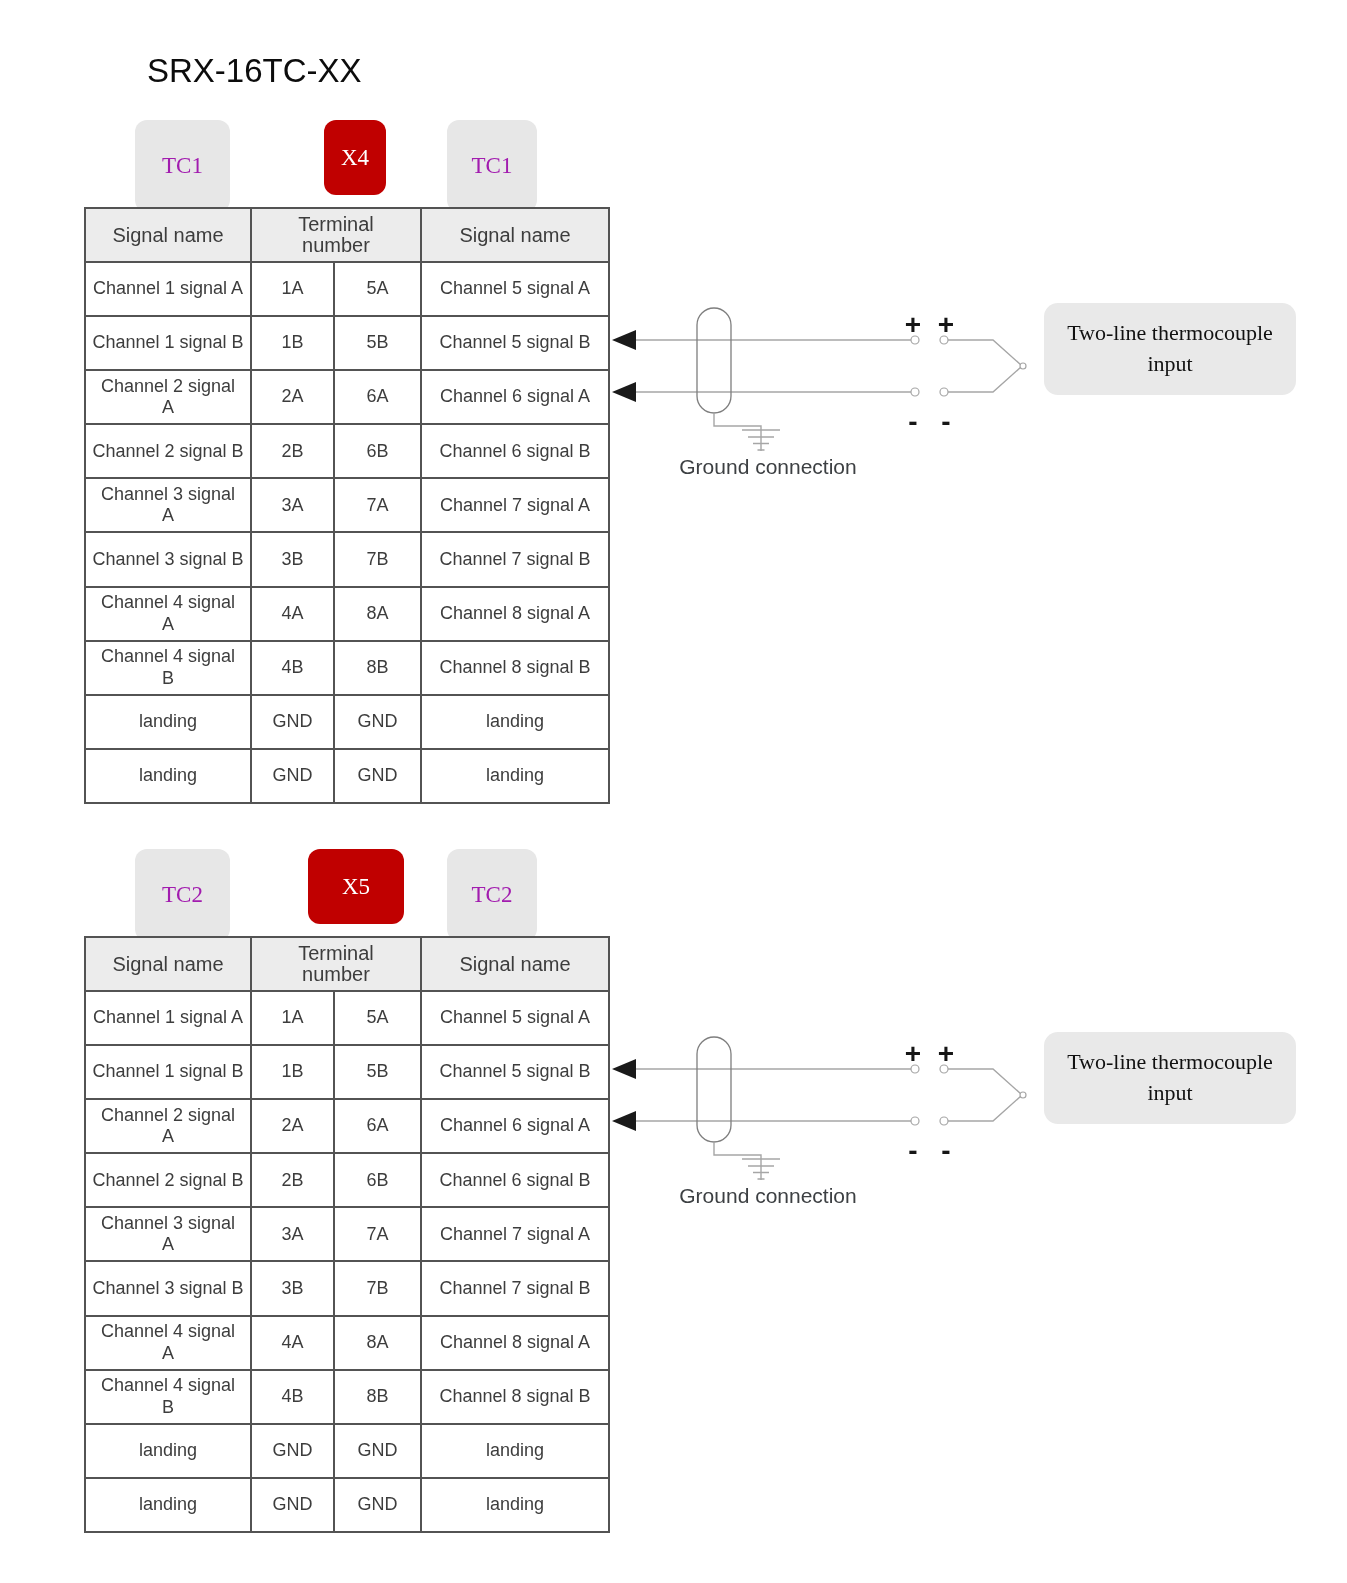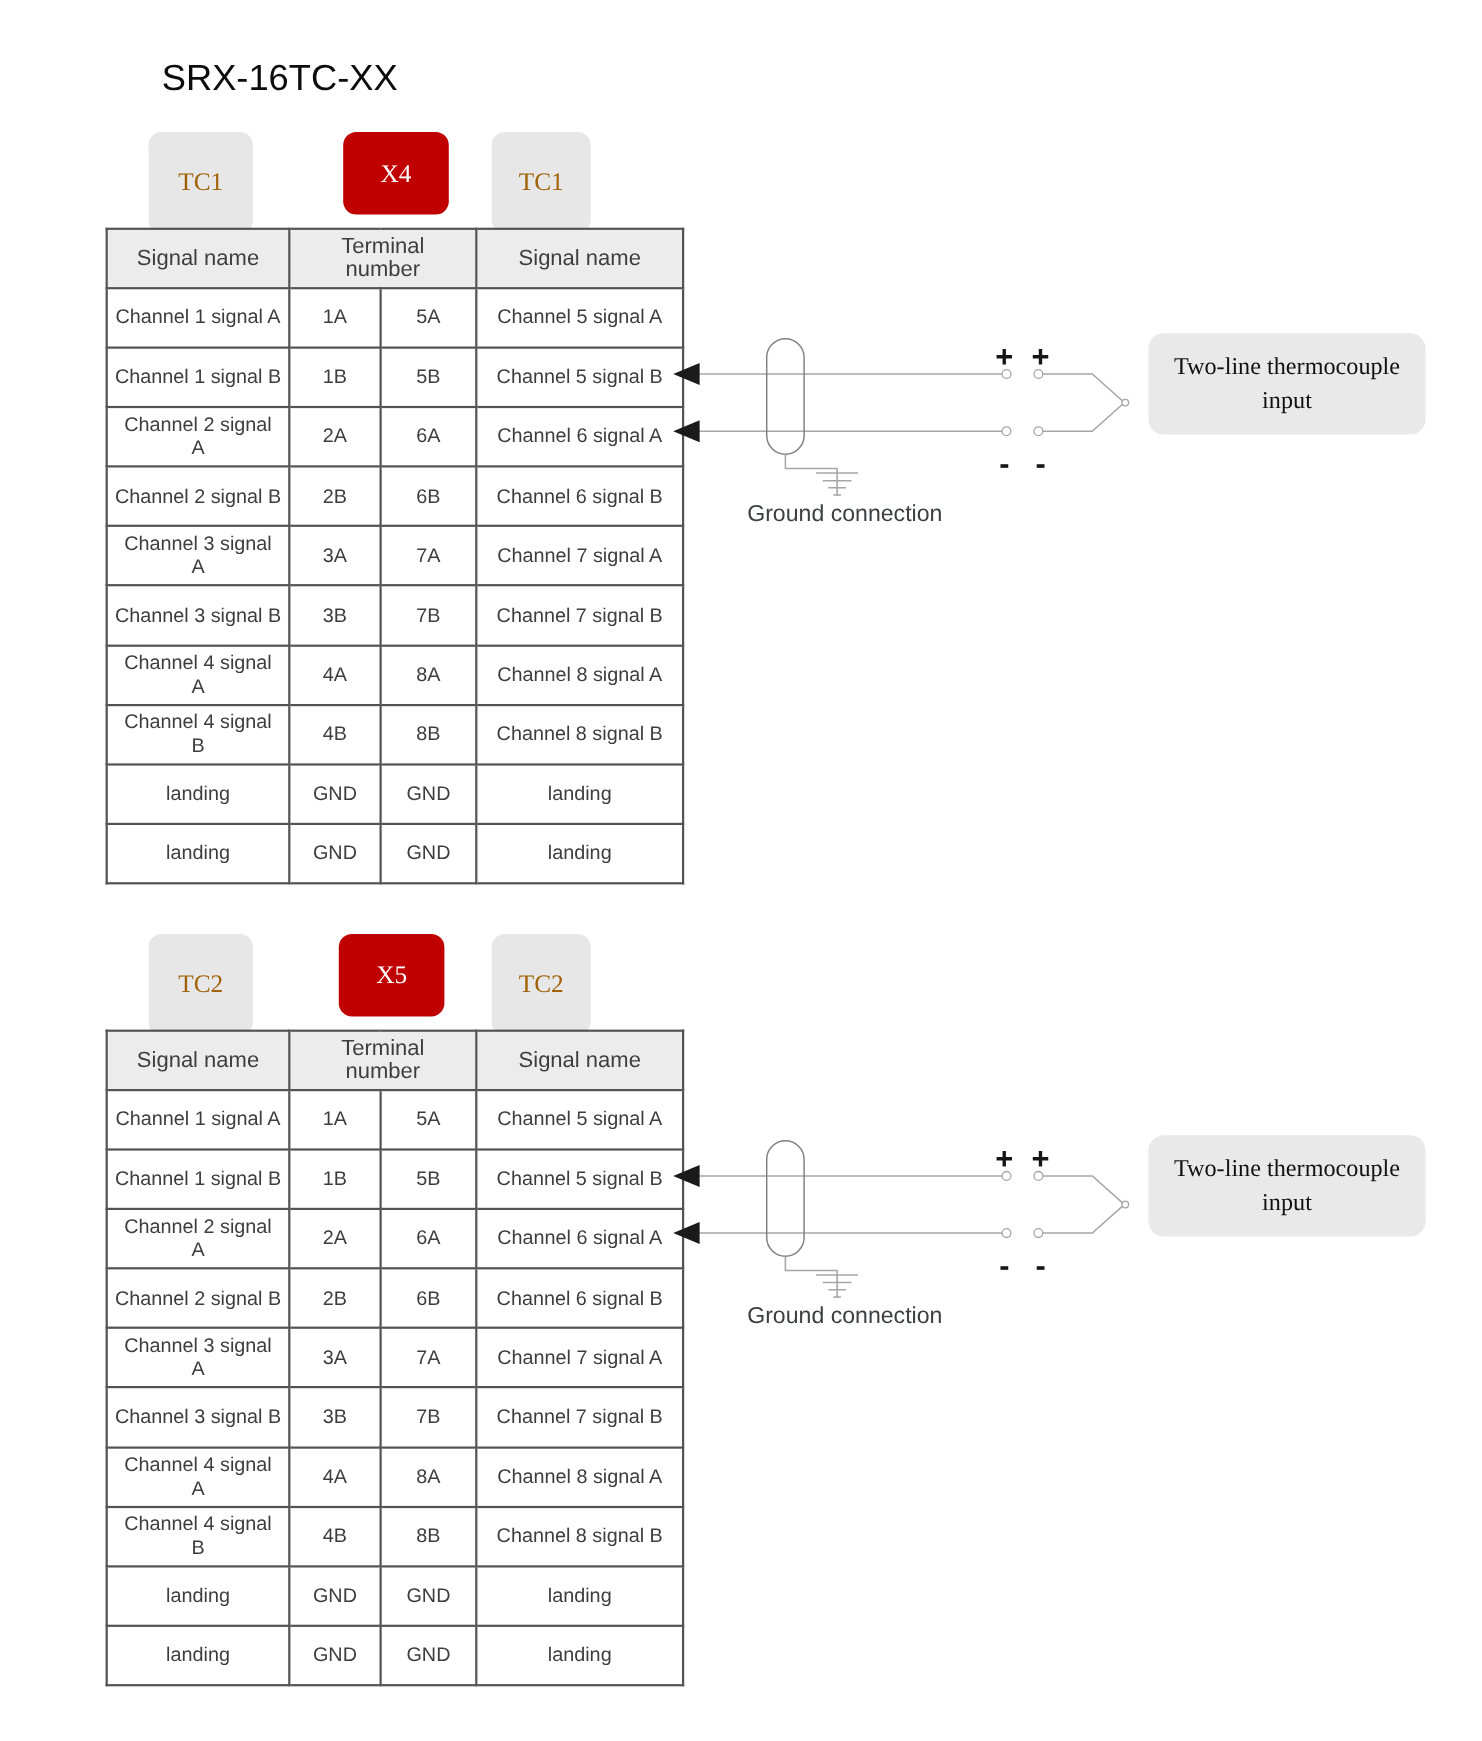--- a/index.html
+++ b/index.html
@@ -2,24 +2,24 @@
 <html style="--badge-red: #c00000; --badge-gray: #e7e7e7; --header-bg: #ececec; --table-border: #535353; --text: #3d3d3d; --wire: #a6a6a6; --arrow: #1a1a1a; --box-bg: #e9e9e9;"><head>
 <meta charset="utf-8">
 <style>
   html,body{margin:0;padding:0;background:#fff;}
   .page{position:relative;width:1347px;height:1583px;background:#fff;overflow:hidden;
         font-family:"Liberation Sans",sans-serif;}
   .title{position:absolute;left:147px;top:52px;margin:0;font-size:33px;font-weight:400;
          color:#0c0c0c;font-family:"Liberation Sans",sans-serif;}
   .panel{position:absolute;left:0;width:1347px;height:662px;}
   .badge{position:absolute;top:0;height:92px;border-radius:12px;display:flex;align-items:center;
-         justify-content:center;font-family:"Liberation Serif",serif;font-size:23px;color:#a16207;
+         justify-content:center;font-family:"Liberation Serif",serif;font-size:23px;color:#a21caf;
          background:var(--badge-gray,#e7e7e7);}
   .badge[data-variant="red"]{background:var(--badge-red,#c00000);color:#ffffff;}
-  .wiring-table{position:absolute;left:96px;top:87px;border-collapse:collapse;table-layout:fixed;
+  .wiring-table{position:absolute;left:84px;top:87px;border-collapse:collapse;table-layout:fixed;
                 width:524px;padding-left:24px;}
   .wiring-table th,.wiring-table td{border:2px solid var(--table-border,#535353);text-align:center;
                 vertical-align:middle;color:var(--text,#3d3d3d);white-space:pre-line;overflow:hidden;}
   .wiring-table th{background:var(--header-bg,#ececec);font-weight:400;font-size:20px;height:50px;
                 line-height:1.05;padding:1px 2px;}
   .wiring-table td{font-size:18px;height:50.1px;line-height:1.2;padding:1px 3px;}
   svg.diagram{position:absolute;left:0;top:0;width:1347px;height:662px;pointer-events:none;}
   .wire{stroke:var(--wire,#a6a6a6);stroke-width:1.4;fill:none;}
   .arrow{fill:var(--arrow,#1a1a1a);stroke:none;}
   .capsule{fill:none;stroke:#7e7e7e;stroke-width:1.3;}
@@ -34,21 +34,21 @@
           font-size:22px;color:#111;line-height:1.4;padding:0 14px;}
 </style>
 </head>
 <body>
 
 <div class="page">
   <h1 class="title">SRX-16TC-XX</h1>
 
   <section class="panel" style="top:120px">
     <div class="badge" style="left:135px;width:95px" data-variant="gray">TC1</div>
-    <div class="badge" style="left:312px;width:96px;height:75px" data-variant="red">X4</div>
+    <div class="badge" style="left:324px;width:62px;height:75px" data-variant="red">X4</div>
     <div class="badge" style="left:447px;width:90px" data-variant="gray">TC1</div>
 
     <table class="wiring-table">
       <colgroup>
           <col style="width:166px">
           <col style="width:83px">
           <col style="width:87px">
           <col style="width:188px">
         </colgroup>
       <thead>

